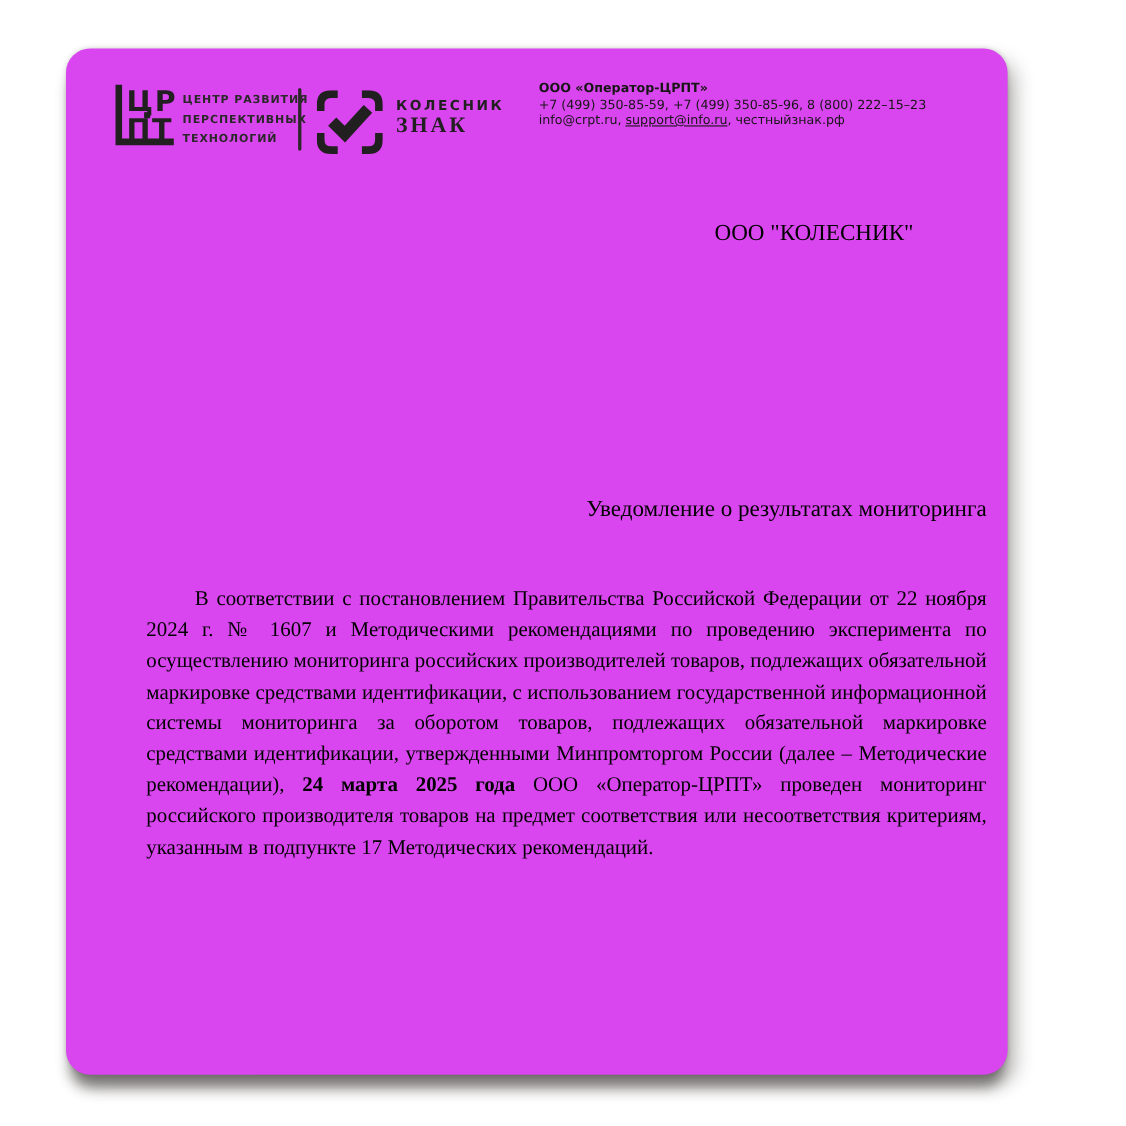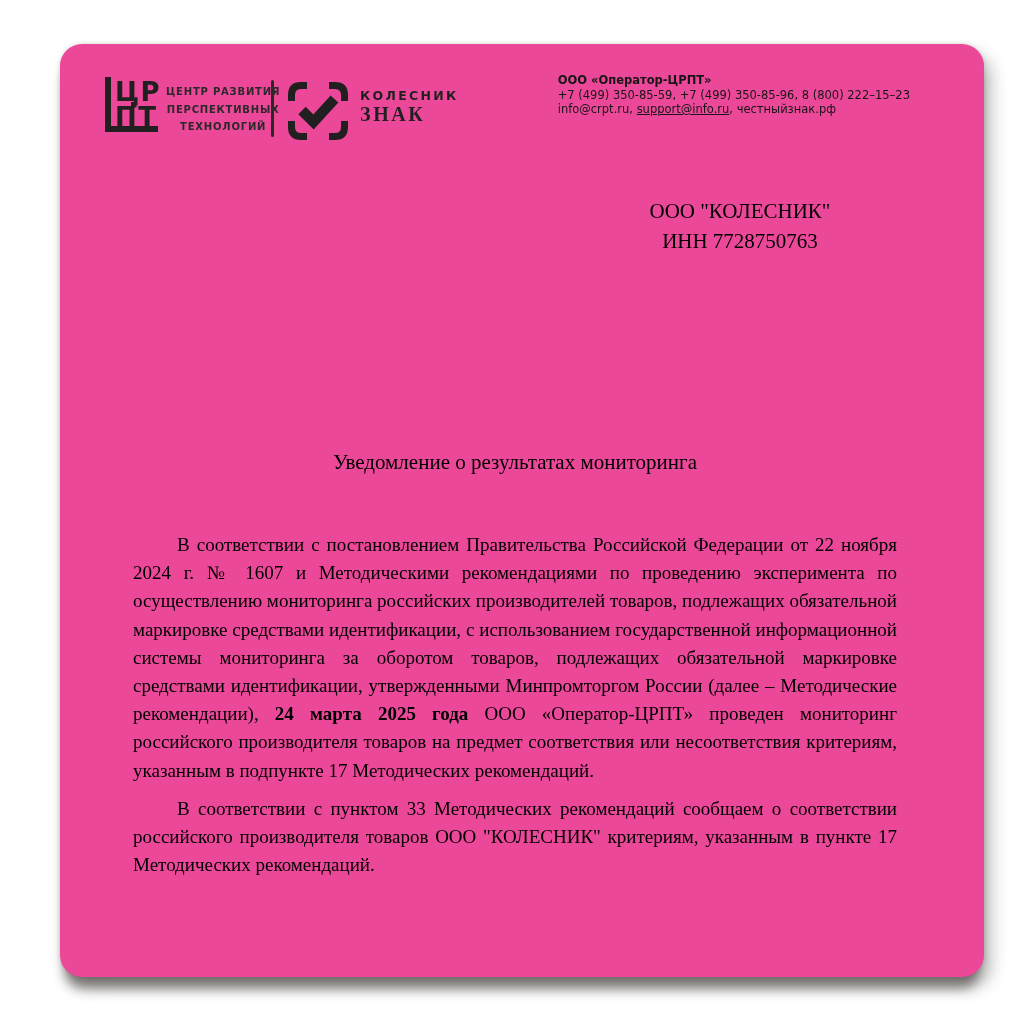--- a/index.html
+++ b/index.html
@@ -8,38 +8,38 @@
     width: 1024px; height: 1024px;
     background: #ffffff;
     font-family: "Liberation Sans", sans-serif;
     overflow: hidden;
   }
   .stage { position: relative; width: 1024px; height: 1024px; }
 
   .page {
     position: absolute;
     left: 60px; top: 44px;
-    width: 924px; height: 933px;
-    background: #ec4899;
+    width: 856px; height: 933px;
+    background: #d946ef;
     border-radius: 22px;
     box-shadow: 0 16px 12px -5px rgba(48,43,40,0.55),
                 8px 10px 16px rgba(48,43,40,0.28),
                 0 0 4px rgba(48,43,40,0.18);
     color: #000;
   }
 
   
   .crpt-mark { position: absolute; left: 40px; top: 31px; width: 62px; height: 62px; }
   .brand-lines {
     position: absolute; left: 106px; top: 39px;
     font-family: "DejaVu Sans", "Liberation Sans", sans-serif;
     font-weight: 700; font-size: 10px; line-height: 17.5px;
     letter-spacing: 0.8px; color: #2b2829; white-space: nowrap;
   }
-  .brand-lines span { display: block; text-align: center; }
+  .brand-lines span { display: block; }
   .logo-divider {
     position: absolute; left: 211px; top: 36px;
     width: 3px; height: 57px; background: #2b2829; border-radius: 2px;
   }
   .cz-mark { position: absolute; left: 228px; top: 38px; width: 60px; height: 58px; }
   .cz-words { position: absolute; left: 300px; top: 44px; color: #221f20; white-space: nowrap; }
   .cz-word1 {
     display: block;
     font-family: "DejaVu Sans", "Liberation Sans", sans-serif;
     font-weight: 700; font-size: 12.5px; line-height: 15px; letter-spacing: 2.3px;
@@ -64,21 +64,21 @@
     position: absolute; left: 500px; top: 152px; width: 360px;
     text-align: center;
     font-family: "Liberation Serif", "DejaVu Serif", serif;
     font-size: 21px; line-height: 30px;
   }
   .recipient span { display: block; }
 
   
   .doc-title {
     position: absolute; left: 73px; top: 405px; width: 764px;
-    text-align: center;
+    text-align: right;
     font-family: "Liberation Serif", "DejaVu Serif", serif;
     font-size: 21px; line-height: 27px;
   }
 
   
   .body-text {
     position: absolute; left: 73px; top: 487px; width: 764px;
     font-family: "Liberation Serif", "DejaVu Serif", serif;
     font-size: 19px; line-height: 28.2px;
     text-align: justify;
@@ -123,24 +123,22 @@
     </div>
 
     <div class="contact">
       <div class="bold">ООО «Оператор-ЦРПТ»</div>
       <div>+7 (499) 350-85-59, +7 (499) 350-85-96, 8 (800) 222–15–23</div>
       <div><span>info@crpt.ru, </span><span class="u">support@info.ru</span><span>, честныйзнак.рф</span></div>
     </div>
 
     <div class="recipient">
       <span>ООО "КОЛЕСНИК"</span>
-      <span>ИНН 7728750763</span>
     </div>
 
     <div class="doc-title">Уведомление о результатах мониторинга</div>
 
     <div class="body-text">
       <p><span>В соответствии с постановлением Правительства Российской Федерации от 22 ноября 2024 г. № 1607 и Методическими рекомендациями по проведению эксперимента по осуществлению мониторинга российских производителей товаров, подлежащих обязательной маркировке средствами идентификации, с использованием государственной информационной системы мониторинга за оборотом товаров, подлежащих обязательной маркировке средствами идентификации, утвержденными Минпромторгом России (далее – Методические рекомендации), </span><b>24 марта 2025 года</b><span> ООО «Оператор-ЦРПТ» проведен мониторинг российского производителя товаров на предмет соответствия или несоответствия критериям, указанным в подпункте 17 Методических рекомендаций.</span></p>
-      <p>В соответствии с пунктом 33 Методических рекомендаций сообщаем о соответствии российского производителя товаров ООО "КОЛЕСНИК" критериям, указанным в пункте 17 Методических рекомендаций.</p>
     </div>
 
   </div>
 </div>
 
 </body></html>

